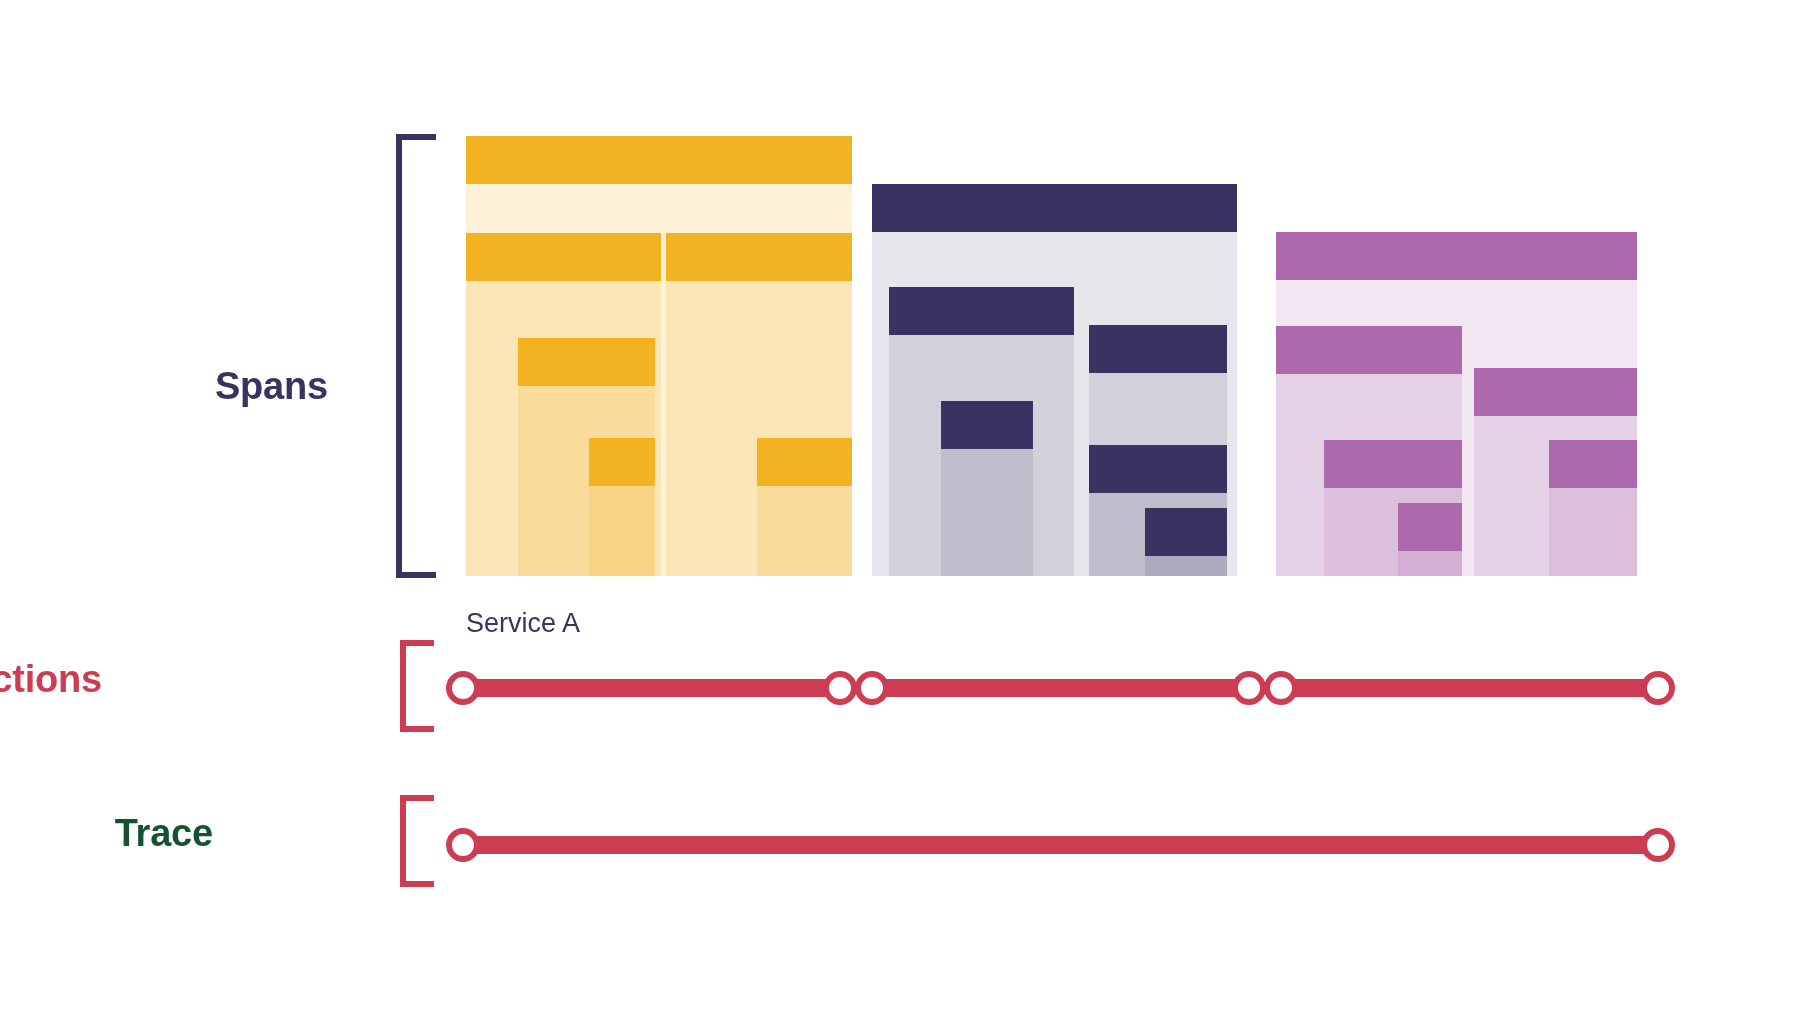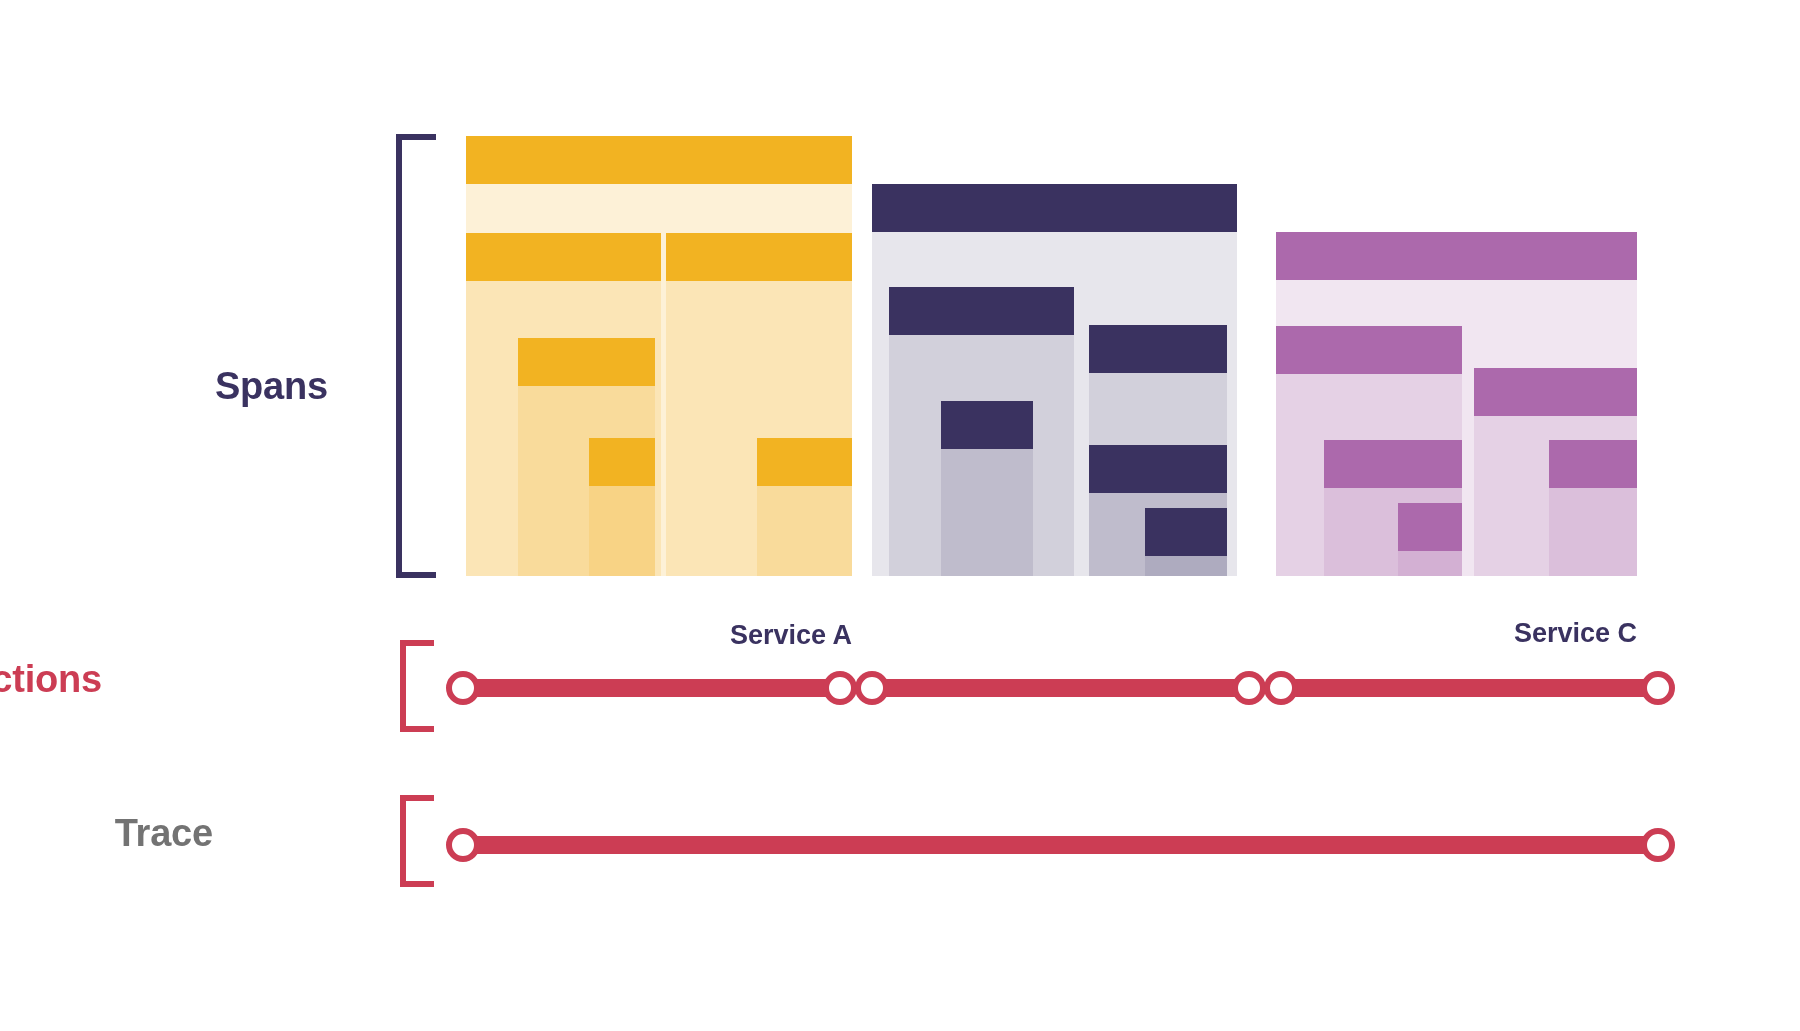--- a/index.html
+++ b/index.html
@@ -38,21 +38,21 @@
     top: 365px;
   }
   .row-label.transactions {
     font-size: 38px;
     color: #CC3D54;
     right: 1698px;            
     top: 658px;
   }
   .row-label.trace {
     font-size: 38px;
-    color: #737373;
+    color: #14532d;
     right: 1587px;
     top: 812px;
   }
 
   
   .bracket {
     position: absolute;
     box-sizing: border-box;
     border-style: solid;
     border-right: 0;
@@ -108,25 +108,24 @@
     left: 0;
     top: 0;
     width: 100%;
     height: 48px;
   }
 
   
   .service-label {
     position: absolute;
     font-size: 27px;
-    font-weight: bold;
+    font-weight: normal;
     color: #3a3260;
-    text-align: right;
+    text-align: left;
     white-space: nowrap;
-    margin-top: 12px;
   }
 
   
   .timeline-row {
     position: absolute;
     left: 0;
     width: 1800px;
   }
   .tl-seg {
     position: absolute;
@@ -225,21 +224,20 @@
         </div>
         <div class="span-box" style="left: 1549px; top: 440px; width: 88px; height: 136px;">
           <div class="span-body" style="background: rgba(172, 105, 172, 0.17);"></div>
           <div class="span-header" style="background: rgb(172, 105, 172);"></div>
         </div>
         <div class="span-box" style="left: 1398px; top: 503px; width: 64px; height: 73px;">
           <div class="span-body" style="background: rgba(172, 105, 172, 0.17);"></div>
           <div class="span-header" style="background: rgb(172, 105, 172);"></div>
         </div>
       </div>
-      <div class="service-label" style="left: 1276px; top: 606px; width: 361px;">Service C</div>
     </div>
 
   <div class="row-label transactions">Transactions</div>
   <div class="bracket tx-bracket"></div>
   <div class="timeline-row" id="transactions-timeline" style="top: 668px; height: 40px;">
       <div class="tl-seg" style="left: 463px; top: 11px; width: 377px;"></div>
       <div class="tl-seg" style="left: 872px; top: 11px; width: 377px;"></div>
       <div class="tl-seg" style="left: 1281px; top: 11px; width: 377px;"></div>
       <div class="tl-dot" style="left: 446px; top: 3px;"></div>
       <div class="tl-dot" style="left: 823px; top: 3px;"></div>

